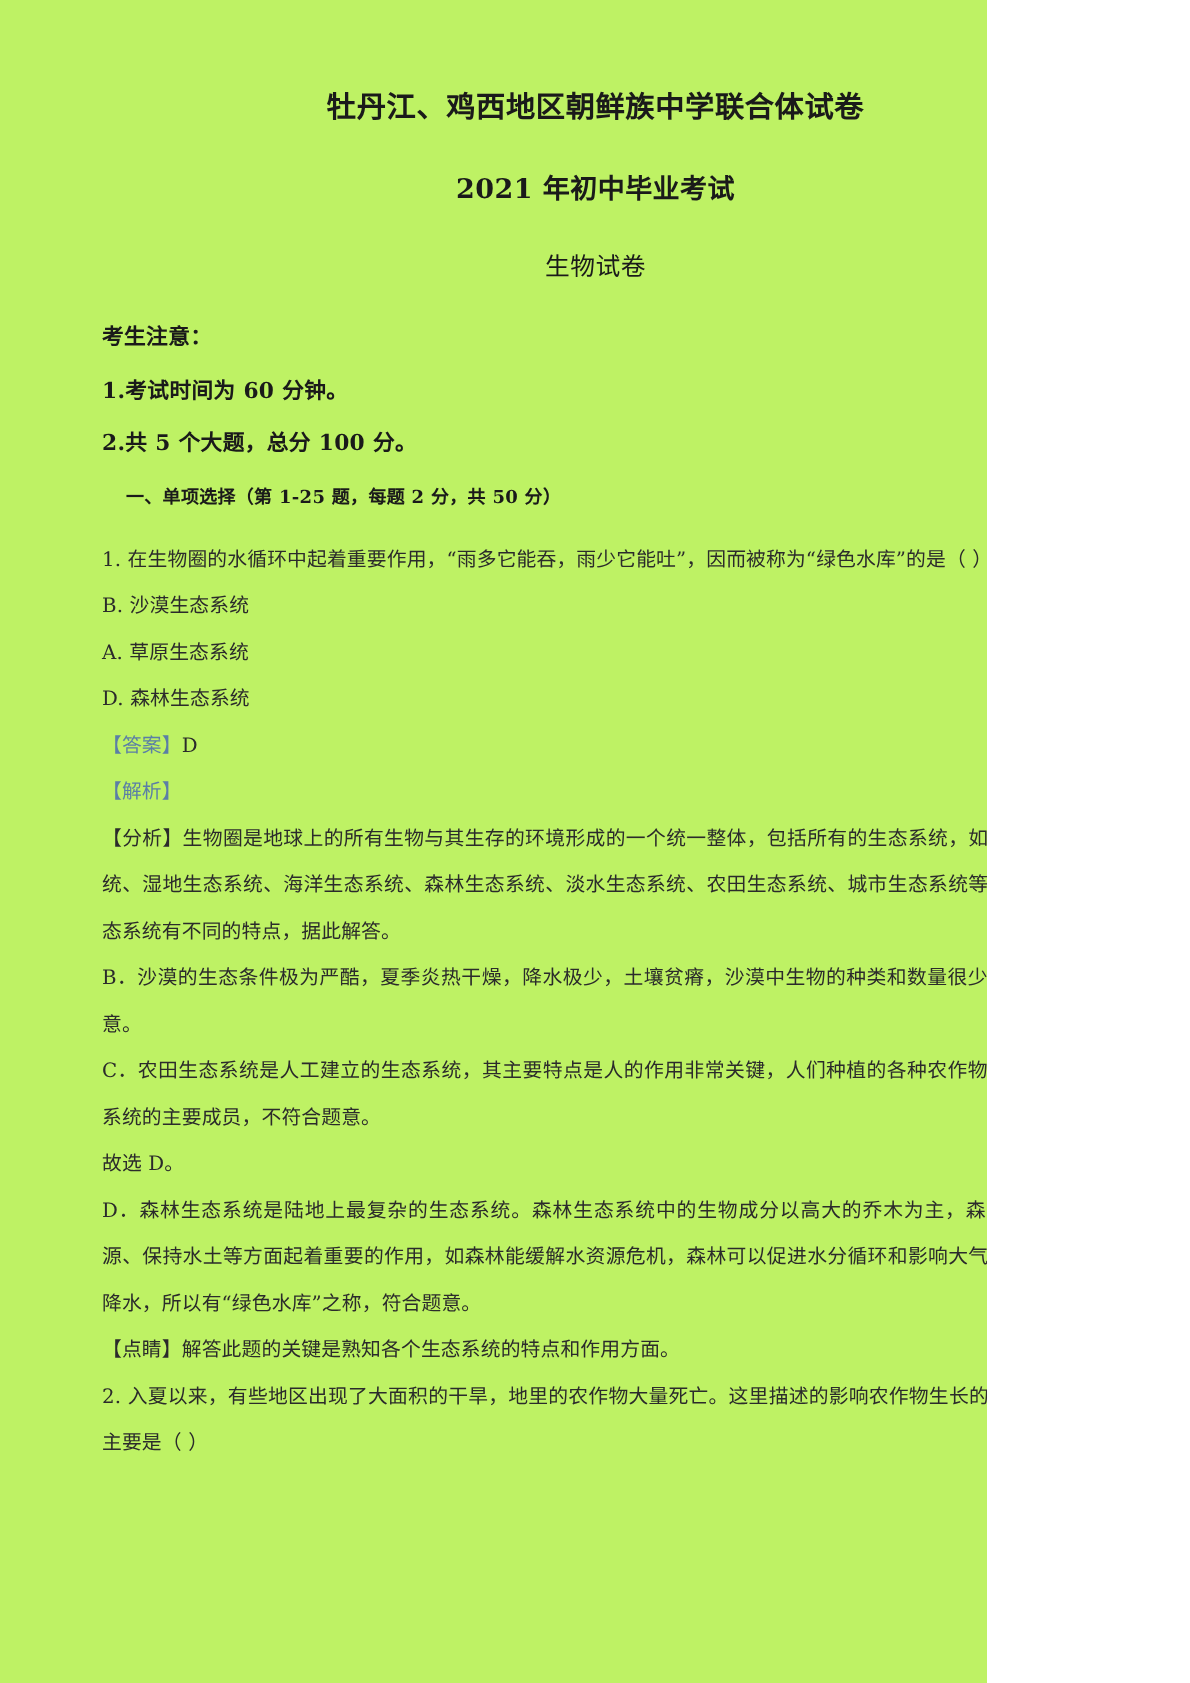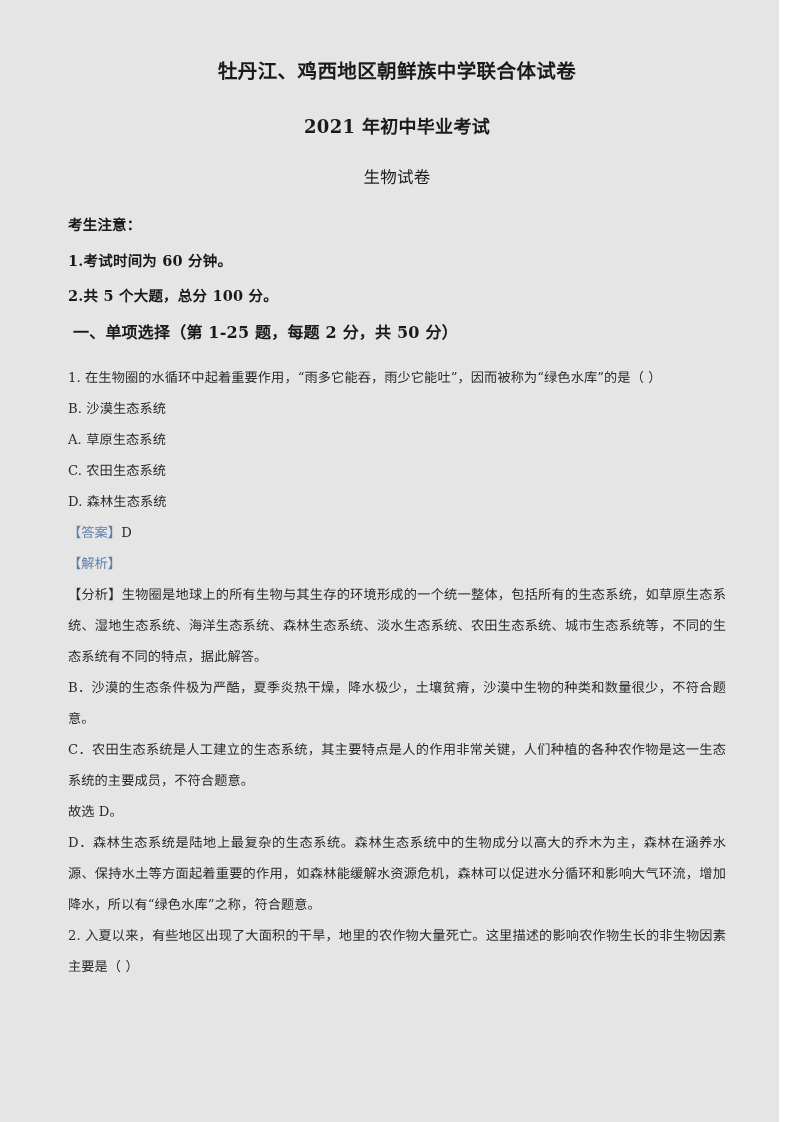--- a/index.html
+++ b/index.html
@@ -14,23 +14,23 @@
     position: relative;
     font-family: "DejaVu Serif", "Liberation Serif", serif;
     color: #231f20;
     -webkit-font-smoothing: antialiased;
   }
 
   .page {
     position: absolute;
     left: 0;
     top: 0;
-    width: 779px;
+    width: 658px;
     height: 1122px;
-    background: #e5e5e5;
+    background: #bef264;
     overflow: hidden;
   }
 
   .content {
     position: absolute;
     left: 68px;
     top: 0;
     width: 658px;
   }
 
@@ -72,24 +72,24 @@
     font-size: 14.5px;
     font-weight: bold;
     line-height: 1;
     margin: 0 0 21px 0;
     color: #1a1a1a;
     letter-spacing: 0.2px;
   }
 
   
   .section-heading {
-    font-size: 16px;
+    font-size: 12px;
     font-weight: bold;
     line-height: 1;
-    margin: 0 0 21px 5px;
+    margin: 0 0 21px 16px;
     color: #1a1a1a;
     letter-spacing: 0.2px;
   }
 
   
   .qtext {
     font-size: 13.2px;
     line-height: 31px;
     margin: 0;
     color: #2b2b2b;
@@ -145,38 +145,38 @@
       <p class="notice-line">1.考试时间为 60 分钟。</p>
       <p class="notice-line">2.共 5 个大题，总分 100 分。</p>
     </div>
 
     <p class="section-heading">一、单项选择（第 1-25 题，每题 2 分，共 50 分）</p>
 
     <div>
       <p class="qtext">1. 在生物圈的水循环中起着重要作用，“雨多它能吞，雨少它能吐”，因而被称为“绿色水库”的是（      ）</p>
       <p class="opt">B. 沙漠生态系统</p>
       <p class="opt">A. 草原生态系统</p>
-      <p class="opt">C. 农田生态系统</p>
       <p class="opt">D. 森林生态系统</p>
 
       <p class="ans-line"><span class="tag-blue">【答案】</span><span class="tag-dark">D</span></p>
 
       <p class="exp-line"><span class="tag-blue">【解析】</span></p>
 
       <p class="para"><span class="tag-dark">【分析】</span><span>生物圈是地球上的所有生物与其生存的环境形成的一个统一整体，包括所有的生态系统，如草原生态系统、湿地生态系统、海洋生态系统、森林生态系统、淡水生态系统、农田生态系统、城市生态系统等，不同的生态系统有不同的特点，据此解答。</span></p>
 
 
       <p class="para"><span class="tag-dark"></span><span>B．沙漠的生态条件极为严酷，夏季炎热干燥，降水极少，土壤贫瘠，沙漠中生物的种类和数量很少，不符合题意。</span></p>
 
       <p class="para"><span class="tag-dark"></span><span>C．农田生态系统是人工建立的生态系统，其主要特点是人的作用非常关键，人们种植的各种农作物是这一生态系统的主要成员，不符合题意。</span></p>
 
       <p class="para"><span class="tag-dark"></span><span>故选 D。</span></p>
 
       <p class="para"><span class="tag-dark"></span><span>D．森林生态系统是陆地上最复杂的生态系统。森林生态系统中的生物成分以高大的乔木为主，森林在涵养水源、保持水土等方面起着重要的作用，如森林能缓解水资源危机，森林可以促进水分循环和影响大气环流，增加降水，所以有“绿色水库”之称，符合题意。</span></p>
 
+      <p class="para"><span class="tag-dark">【点睛】</span><span>解答此题的关键是熟知各个生态系统的特点和作用方面。</span></p>
     </div>
 
     <div>
       <p class="qtext">2. 入夏以来，有些地区出现了大面积的干旱，地里的农作物大量死亡。这里描述的影响农作物生长的非生物因素主要是（      ）</p>
     </div>
 
   </div>
 </div>
 
 </body></html>

